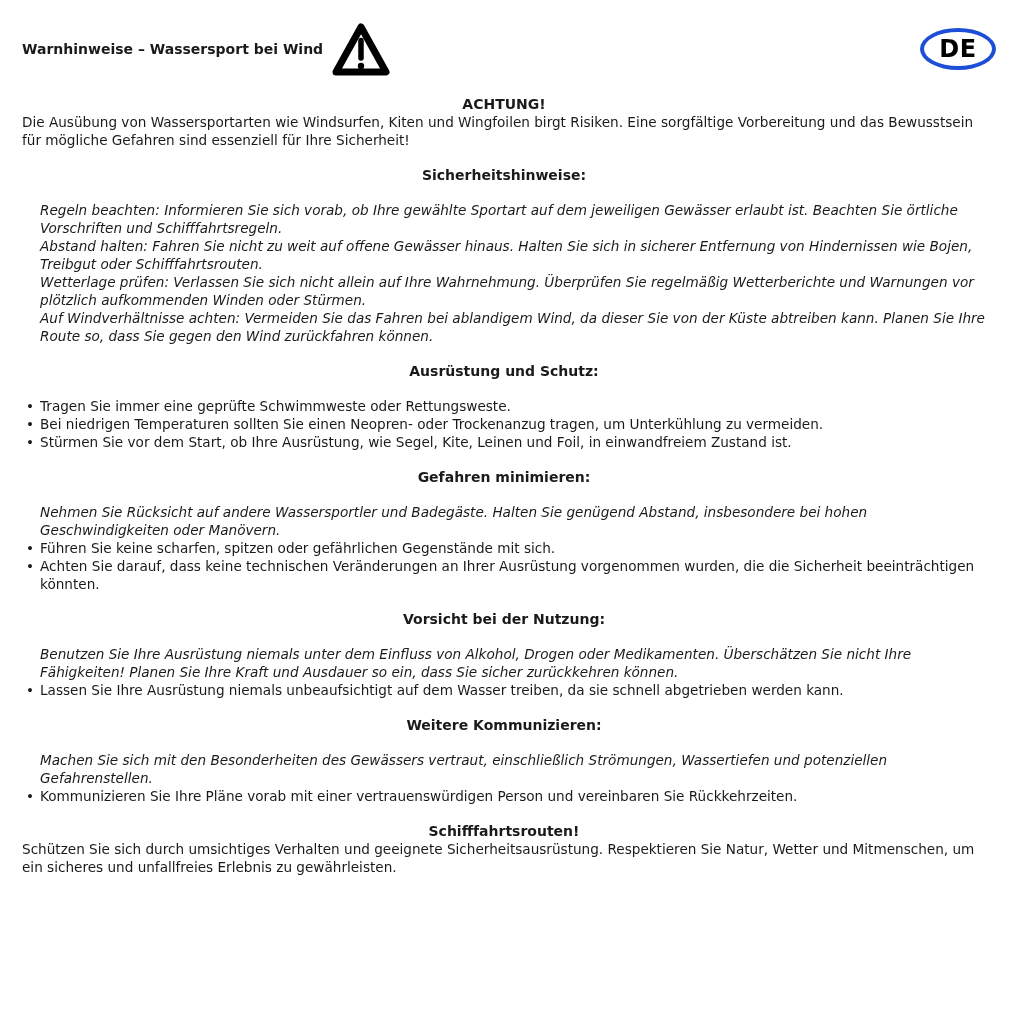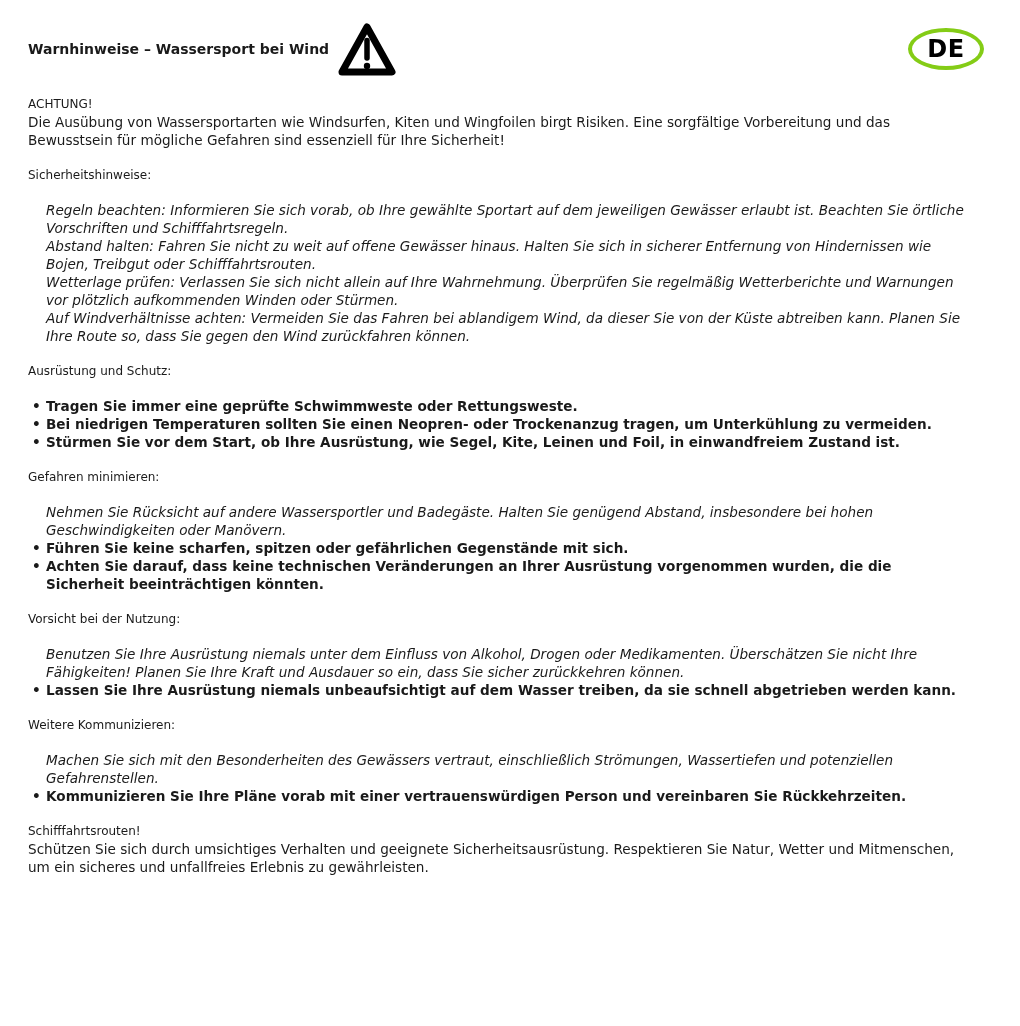--- a/index.html
+++ b/index.html
@@ -5,43 +5,43 @@
   html, body { margin: 0; padding: 0; }
   body {
     width: 1020px;
     min-height: 1026px;
     background: #ffffff;
     color: #1a1a1a;
     font-family: "DejaVu Sans", "Liberation Sans", sans-serif;
     font-size: 13.6px;
     line-height: 18px;
   }
-  .page { padding: 40px 46px 60px 22px; margin-left: 6px; }
+  .page { padding: 40px 34px 60px 22px; }
 
   
   .header { display: flex; align-items: flex-start; }
   .title-block { font-weight: bold; font-size: 14px; white-space: nowrap; }
   .title-line { height: 18px; }
   .warn-tri { margin-left: 8px; margin-top: -18px; flex: 0 0 auto; }
   .de-badge {
     margin-left: auto; margin-top: -12px; margin-right: -10px;
     width: 68px; height: 34px;
-    border: 4px solid #84cc16; border-radius: 50%;
+    border: 4px solid #1d4ed8; border-radius: 50%;
     display: flex; align-items: center; justify-content: center;
     font-weight: bold; font-size: 24px; letter-spacing: 0.5px;
     flex: 0 0 auto; color: #000;
   }
 
   
   .sec { margin-top: 17px; }
-  h2 { font-size: 12px; line-height: 18px; font-weight: normal; margin: 0; }
+  h2 { font-size: 14px; line-height: 18px; font-weight: bold; margin: 0; text-align: center; }
   .sec.gap h2 { margin-bottom: 17px; }
   p { margin: 0; }
   .indent { margin-left: 18px; font-style: italic; }
-  .bullet { margin-left: 18px; position: relative; font-weight: bold; }
+  .bullet { margin-left: 18px; position: relative; }
   .bullet::before {
     content: "\2022";
     position: absolute;
     left: -14px;
     top: 0;
   }
 </style>
 </head>
 <body>
 

